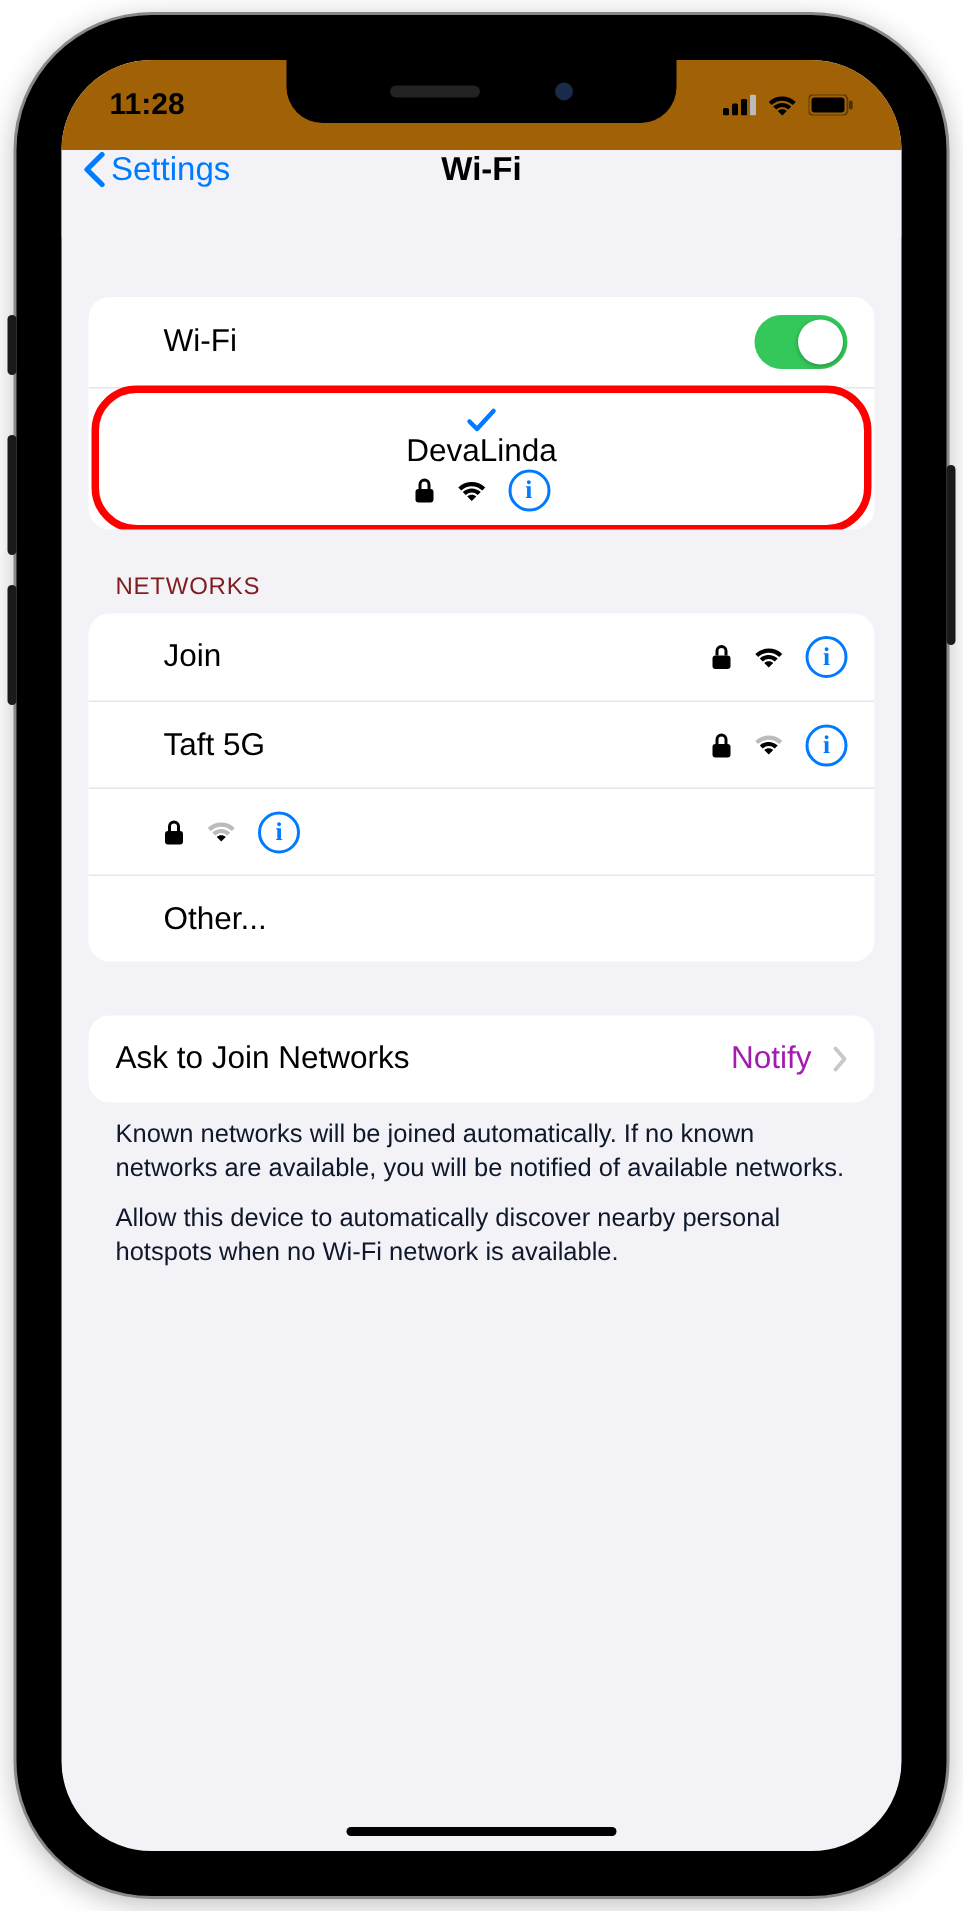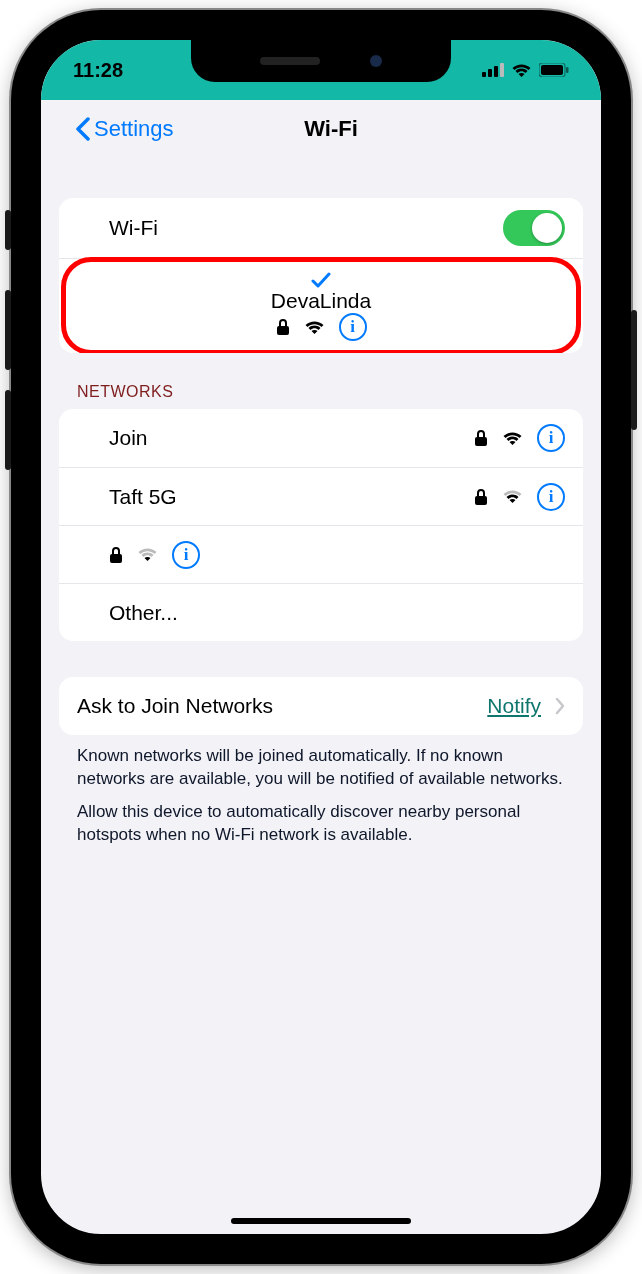--- a/index.html
+++ b/index.html
@@ -42,47 +42,47 @@
     z-index: 10;
     display:flex; align-items:center; justify-content:center; gap:50px;
   }
   .notch .spk { width: 60px; height: 8px; background:#222; border-radius:4px; }
   .notch .cam { width: 12px; height:12px; background:#1a2a4a; border-radius:50%; }
   .statusbar {
     height: 60px;
     display: flex; justify-content: space-between; align-items: center;
     padding: 0 32px;
     font-size: 20px; font-weight: 600;
-    background: #14b8a6;
+    background: #a16207;
   }
   .statusbar .right { display:flex; gap:7px; align-items:center; }
   .navbar {
-    display:flex; align-items:center; justify-content:center;
-    position:relative; height:58px; background:#f2f2f7;margin-left:20px;
+    display:flex; justify-content:center;
+    position:relative; height:58px; background:#f2f2f7;
   }
   .navbar .back {
     position:absolute; left:14px; display:flex; align-items:center; gap:4px;
     color:#007aff; font-size:22px;
   }
   .navbar .title { font-size:22px; font-weight:600; }
   .content { padding: 0 18px; }
   .group {
     background:#fff; border-radius:14px; margin-top:36px; overflow:hidden;
   }
   .group.first { margin-top:40px; }
   .row {
     display:flex; align-items:center; min-height:58px;
     padding: 12px 18px; font-size:21px;
     border-top: 1px solid #e5e5ea;
   }
   .row:first-child { border-top:none; }
   .row .left-ic { width:32px; display:flex; justify-content:center; color:#007aff; }
   .row .label { flex:1; }
   .row .right { display:flex; align-items:center; gap:14px; }
-  .row .value { color:#0f766e; font-size:21px;text-decoration:underline; }
+  .row .value { color:#a21caf; font-size:21px; }
   .highlight {
     position:relative;
     flex-direction:column;
   }
   .highlight::after {
     content:""; position:absolute; inset:-2px 2px -2px 2px;
     border:5px solid #ff0000; border-radius:30px; pointer-events:none;
   }
   .header-label {
     color:#7f1d1d; font-size:16px; letter-spacing:.5px;

